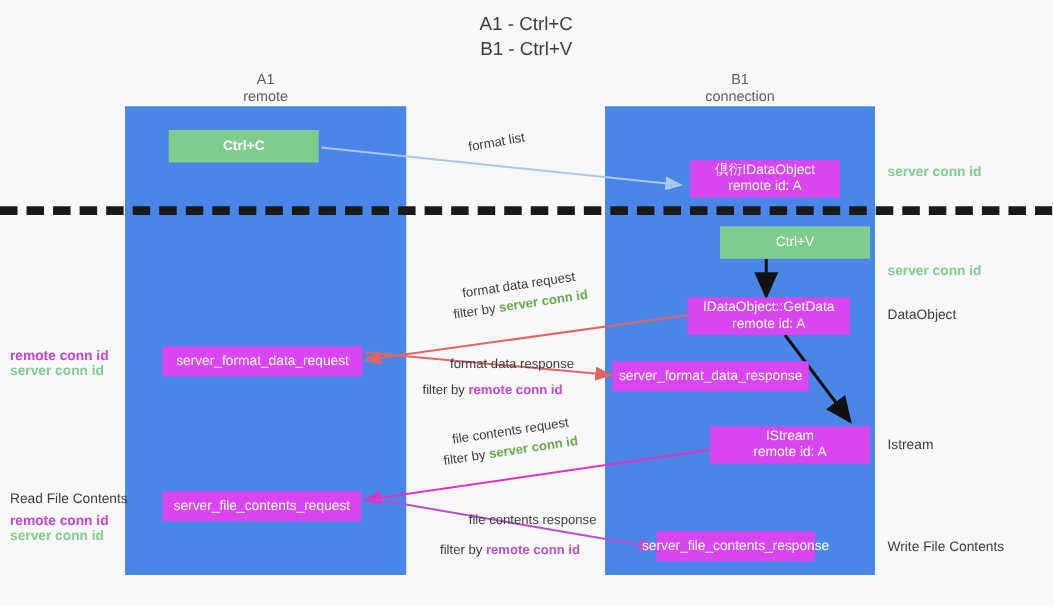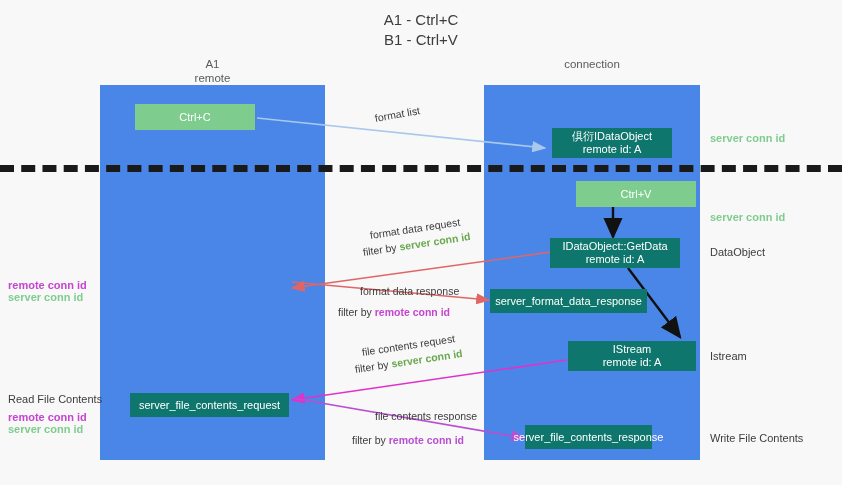--- a/index.html
+++ b/index.html
@@ -57,21 +57,21 @@
     align-items: center;
     justify-content: center;
     color: #ffffff;
     font-size: 11px;
     line-height: 13px;
     text-align: center;
     padding: 2px 4px;
   }
   .box .l1, .box .l2 { display: block; white-space: nowrap; }
   .box-green { background: #7fcc8f; }
-  .box-orange { background: #0f766e; }
+  .box-orange { background: #d946ef; }
 
   
   .txt {
     position: absolute;
     font-size: 11px;
     line-height: 13px;
     color: #3c3c3c;
     white-space: nowrap;
   }
   .txt-green { color: #6aa84f; font-weight: bold; }
@@ -113,20 +113,21 @@
   <div class="title">
     <span>A1 - Ctrl+C</span>
     <span>B1 - Ctrl+V</span>
   </div>
 
   <div class="lane-header" style="left:130px; top:58px; width:165px;">
     <span class="l1">A1</span>
     <span class="l2">remote</span>
   </div>
   <div class="lane-header" style="left:512px; top:58px; width:160px;">
+    <span class="l1">B1</span>
     <span class="l2">connection</span>
   </div>
 
   <div class="lane lane-a"></div>
   <div class="lane lane-b"></div>
 
   <svg class="overlay" viewBox="0 0 842 485">
     <defs>
       <marker id="ah-blue" markerWidth="9" markerHeight="7" refX="8" refY="3.5" orient="auto">
         <polygon points="0 0, 9 3.5, 0 7" fill="#a8c8ec"></polygon>
@@ -155,38 +156,41 @@
 
     <line x1="628" y1="268" x2="680" y2="337" stroke="#111111" stroke-width="2.4" marker-end="url(#ah-black)"></line>
 
     <line x1="567" y1="360" x2="292" y2="400" stroke="#e032c8" stroke-width="1.6" marker-end="url(#ah-magenta)"></line>
 
     <line x1="292" y1="398" x2="524" y2="438" stroke="#b84fd1" stroke-width="1.6" marker-end="url(#ah-purple)"></line>
   </svg>
 
   <div class="dash-line"></div>
 
-  <div class="box box-green" style="left:135px; top:104px; width:120px; height:26px;">
+  <div class="box box-green" style="left:135px; top:104px; width:120px; height:26px;font-weight:bold;">
     <span class="l1">Ctrl+C</span>
   </div>
 
   <div class="box box-orange" style="left:552px; top:128px; width:120px; height:30px;">
     <span class="l1">倶衍IDataObject</span>
     <span class="l2">remote id: A</span>
   </div>
 
   <div class="box box-green" style="left:576px; top:181px; width:120px; height:26px;">
     <span class="l1">Ctrl+V</span>
   </div>
 
   <div class="box box-orange" style="left:550px; top:238px; width:130px; height:30px;">
     <span class="l1">IDataObject::GetData</span>
     <span class="l2">remote id: A</span>
   </div>
 
+  <div class="box box-orange" style="left:130px; top:277px; width:160px; height:24px;">
+    <span class="l1">server_format_data_request</span>
+  </div>
 
   <div class="box box-orange" style="left:490px; top:289px; width:157px; height:24px;">
     <span class="l1">server_format_data_response</span>
   </div>
 
   <div class="box box-orange" style="left:568px; top:341px; width:128px; height:30px;">
     <span class="l1">IStream</span>
     <span class="l2">remote id: A</span>
   </div>
 

